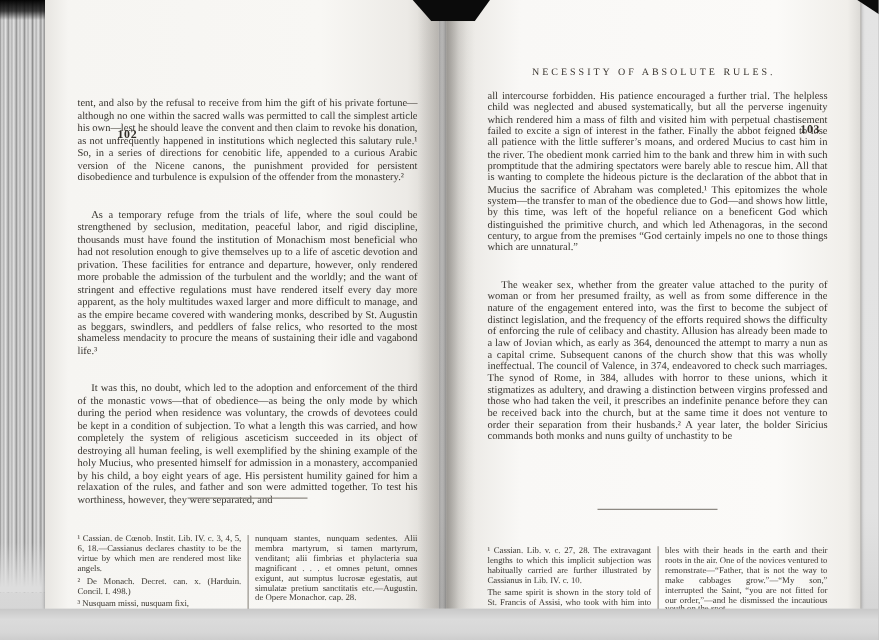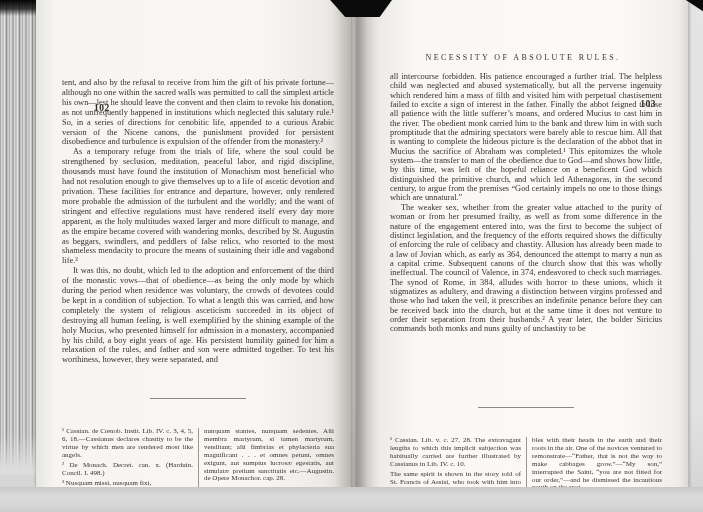--- a/index.html
+++ b/index.html
@@ -58,21 +58,21 @@
   .page-right .pagenum{right:32px;top:51px;}
   .page-right .running-head{left:30px;width:272px;top:53px;text-align:center;}
   
   .body-text{
     position:absolute;text-align:justify;color:#36322c;
     font-size:8.4px;
   }
   .page-left .body-text{left:26px;width:272px;top:78px;line-height:9.9px;}
   .page-right .body-text{left:33px;width:272px;top:72px;line-height:9.35px;}
   .body-text p{margin:0;}
-  .body-text p.indent{text-indent:11px;}
+  .body-text p.indent{text-indent:11px;margin-top:20px;}
   
   .footnotes{position:absolute;}
   .page-left .footnotes{left:26px;width:272px;top:398px;}
   .page-right .footnotes{left:33px;width:272px;top:407px;}
   .fn-rule{width:96px;height:1px;background:#8d8982;margin:0 auto 4px auto;}
   .fn-cols{display:flex;}
   .fn-col{width:50%;box-sizing:border-box;font-size:7px;line-height:7.9px;text-align:justify;color:#3a362f;margin-top:25px;}
   .fn-col-1{padding-right:5px;}
   .fn-col-2{padding-left:5px;border-left:1px solid #9b978f;}
   .fn-col p{margin:0 0 2.5px 0;}

